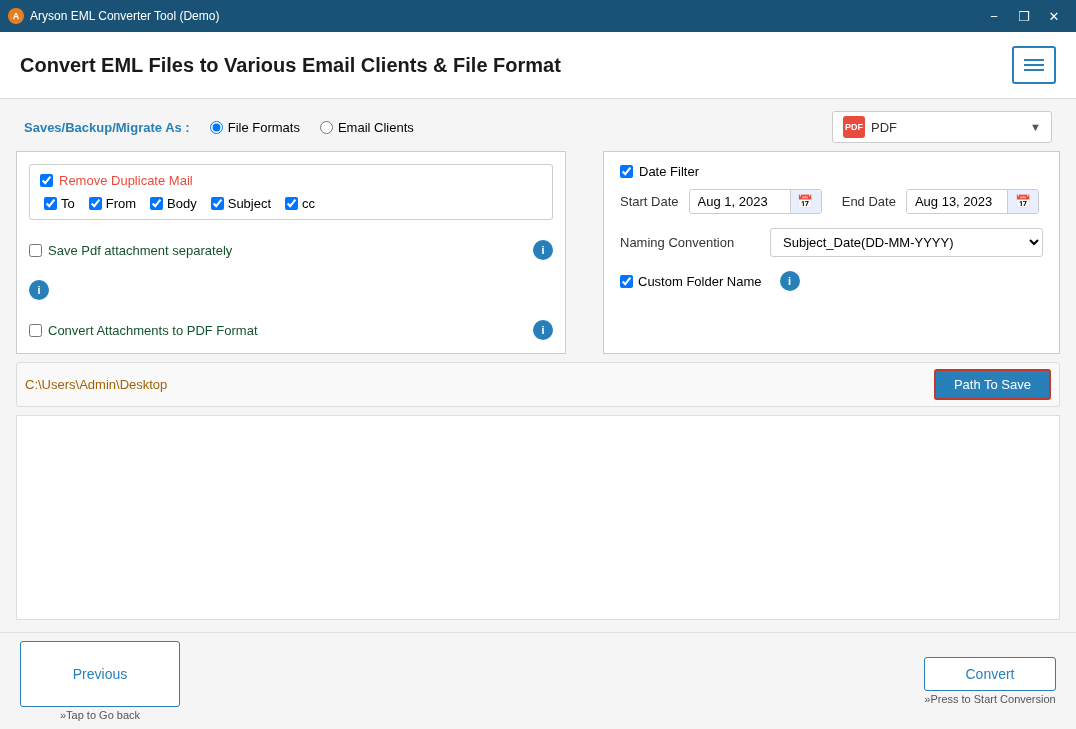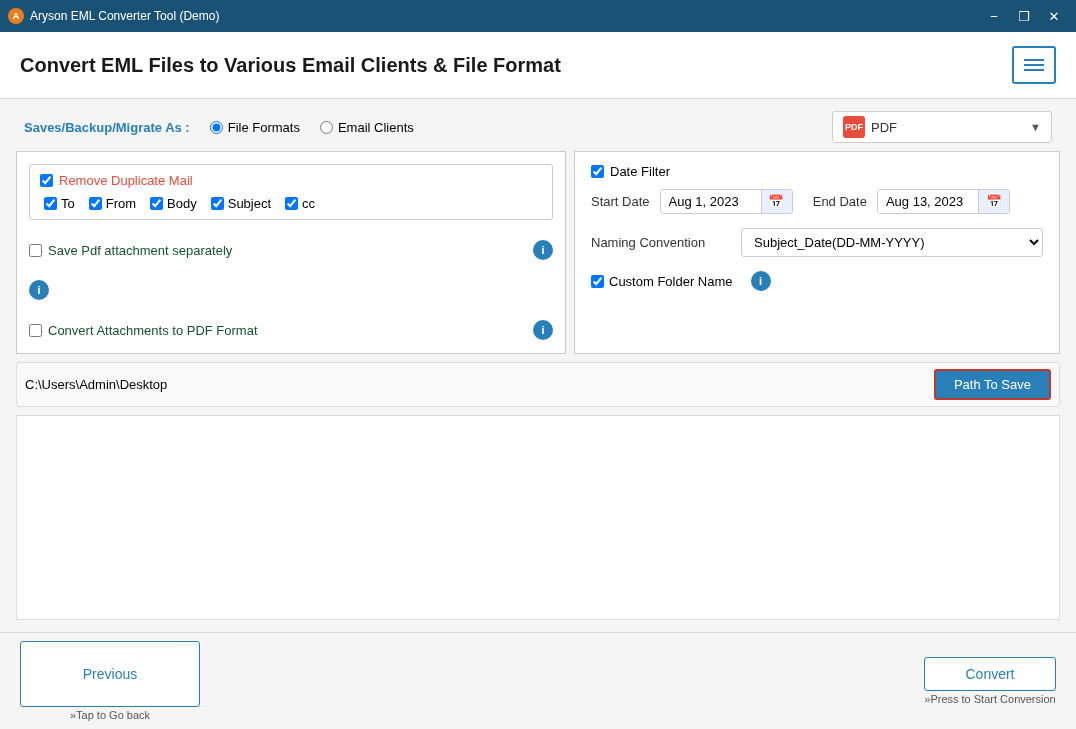--- a/index.html
+++ b/index.html
@@ -152,20 +152,21 @@
     }
 
     .right-panel {
       border: 1px solid #ccc;
       background: white;
       flex: 1;
       padding: 12px 16px;
       display: flex;
       flex-direction: column;
       gap: 14px;
+      margin-left: 29px;
     }
 
     .remove-dup-section {
       border: 1px solid #ccc;
       padding: 8px 10px;
       border-radius: 3px;
     }
     .remove-dup-header {
       display: flex; align-items: center; gap: 6px;
     }
@@ -266,21 +267,21 @@
       background: #f9f9f9;
       border: 1px solid #ddd;
       border-radius: 3px;
     }
     .path-input {
       flex: 1;
       border: none;
       background: transparent;
       font-size: 13px;
       outline: none;
-      color: #000000;
+      color: #a16207;
     }
     .path-btn {
       background: #2980b9;
       color: white;
       border: 2px solid #c0392b;
       padding: 6px 18px;
       border-radius: 3px;
       font-size: 13px;
       cursor: pointer;
       font-weight: 500;
@@ -305,21 +306,21 @@
     .bottom-left, .bottom-right {
       display: flex; flex-direction: column; align-items: center; gap: 2px;
     }
     .nav-btn {
       border: 1px solid #2980b9;
       background: white;
       color: #2980b9;
       font-size: 14px;
       font-weight: 500;
       padding: 24px 0;
-      width: 180px;
+      width: 160px;
       border-radius: 3px;
       cursor: pointer;
     }
     .convert-btn {
       border: 1px solid #2980b9;
       background: white;
       color: #2980b9;
       font-size: 14px;
       font-weight: 500;
       padding: 8px 0;

